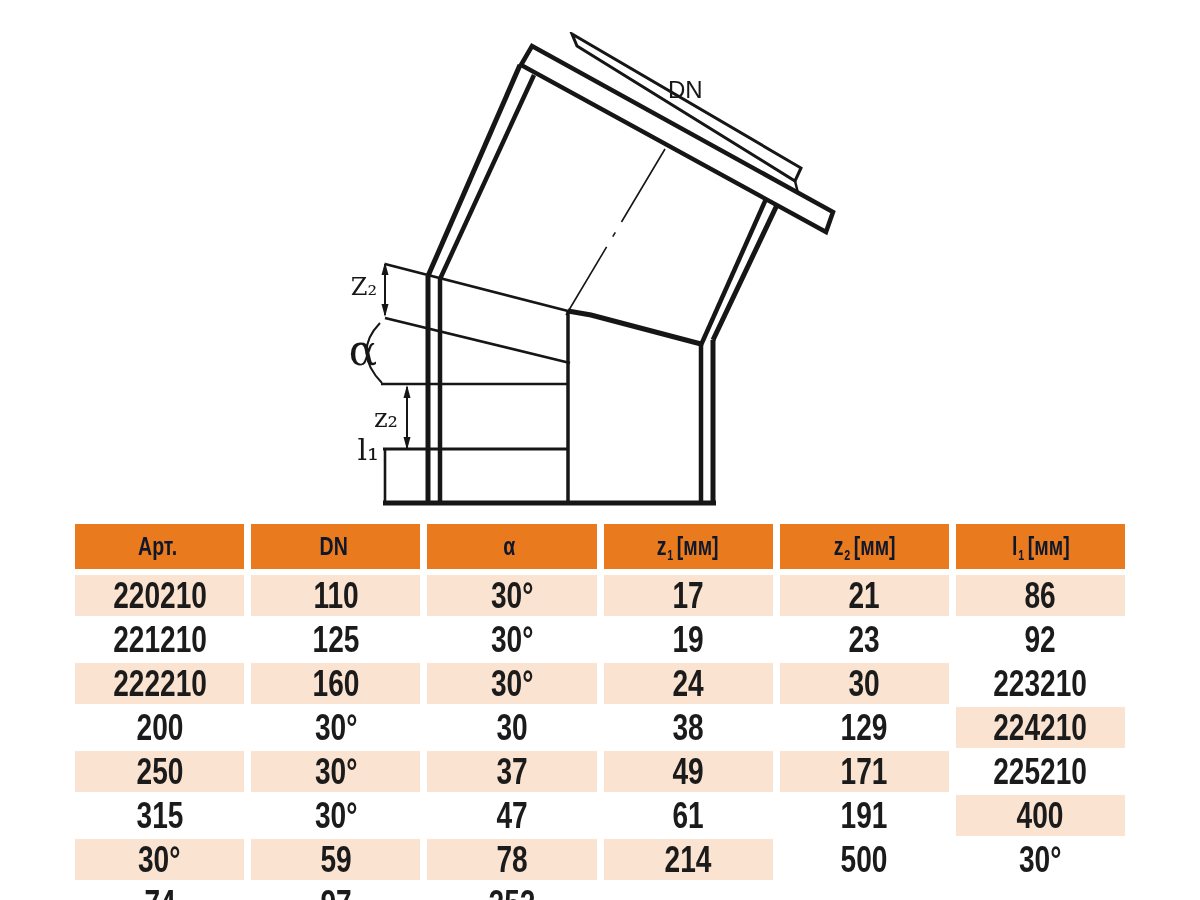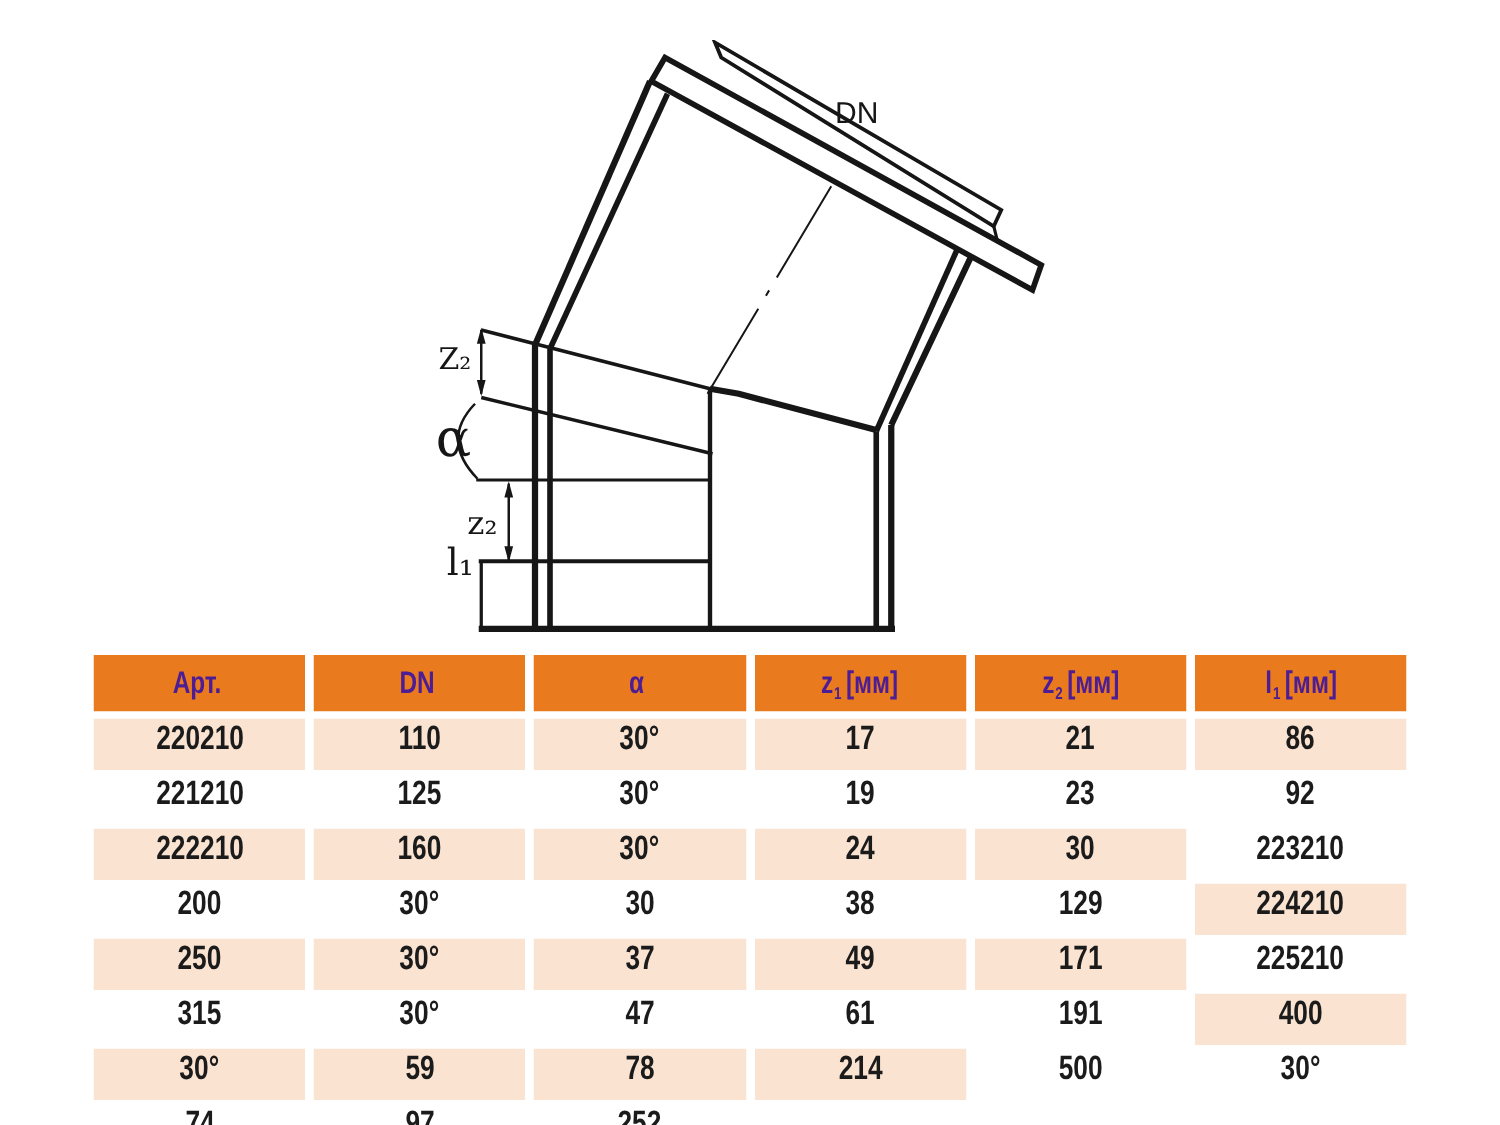--- a/index.html
+++ b/index.html
@@ -4,24 +4,24 @@
 <style>
   html,body{margin:0;padding:0;background:#fff;}
   .page{position:relative;width:1200px;height:900px;background:#ffffff;overflow:hidden;
         font-family:"Liberation Sans",sans-serif;margin-top:32px;}
   .diagram{position:absolute;left:0;top:0;}
 
   .spec-table{position:absolute;left:75px;top:492px;width:1050px;}
   .thead{display:grid;grid-template-columns:repeat(6,1fr);column-gap:7px;height:45px;}
   .tbody{display:grid;grid-template-columns:repeat(6,1fr);grid-auto-rows:41px;
          column-gap:7px;row-gap:3px;margin-top:6px;}
-  .hc{background:#E97A1E;color:#4c1d95;display:flex;align-items:center;justify-content:center;
+  .hc{background:#E97A1E;color:#0f172a;display:flex;align-items:center;justify-content:center;
       font-size:25px;font-weight:700;}
-  .c{display:flex;justify-content:center;background:#ffffff;
-     color:#1b1b1b;font-size:27px;font-weight:700;}
+  .c{display:flex;align-items:center;justify-content:center;background:#ffffff;
+     color:#1b1b1b;font-size:36px;font-weight:700;}
   .c.alt{background:#FBE3D1;}
   .tx{display:inline-block;transform:scaleX(0.78);white-space:nowrap;}
   .sub{font-size:0.55em;position:relative;top:0.38em;margin-left:1px;}
   .unit{margin-left:0.18em;}
 </style>
 </head>
 <body>
 
 <div class="page">
 

